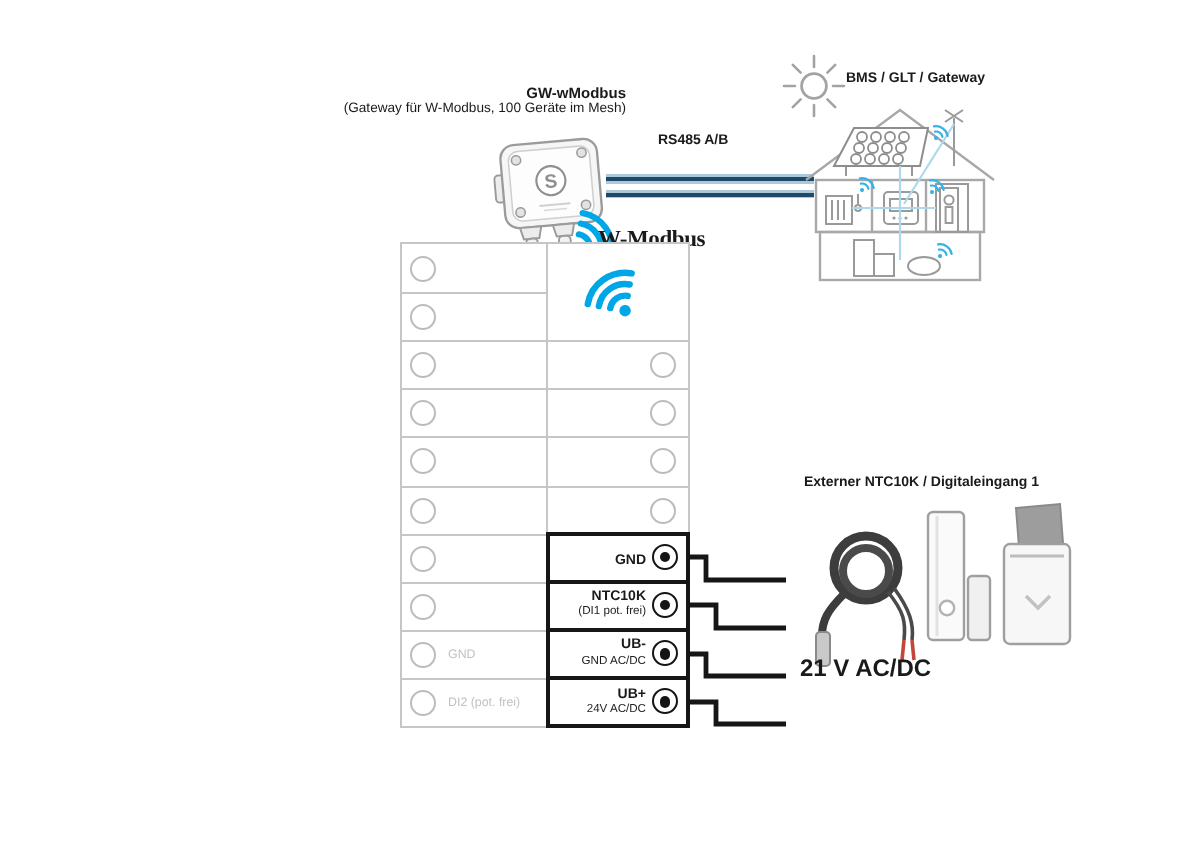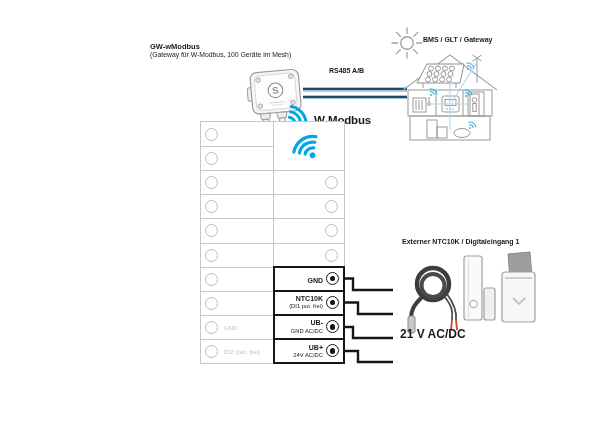--- a/index.html
+++ b/index.html
@@ -1,31 +1,31 @@
 <!DOCTYPE html>
 <html><head>
 <meta charset="utf-8">
 <style>
   html,body{margin:0;padding:0;background:#fff;}
   .canvas{position:relative;width:600px;height:424px;background:#ffffff;overflow:hidden;
           font-family:"Liberation Sans",sans-serif;color:#1a1a1a;}
   .abs{position:absolute;}
 
   
-  .title-block{left:150px;top:42px;width:163px;line-height:1.2;}
+  .title-block{left:150px;top:42px;width:163px;text-align:right;line-height:1.2;}
   .title-block .t1{font-size:7.5px;font-weight:bold;}
   .title-block .t2{font-size:6.8px;}
 
   .rs-label{left:329px;top:67px;font-size:7px;font-weight:bold;}
   .busline{left:303px;width:104px;height:4.6px;
            background:linear-gradient(to bottom,#abc9d9 0 1.3px,#1d4a6b 1.3px 3.3px,#abc9d9 3.3px);}
   .bus1{top:87px;} .bus2{top:94.8px;}
 
   .bms-label{left:423px;top:36px;font-size:7px;font-weight:bold;}
-  .wmodbus{left:314px;top:114px;font-size:11.5px;font-weight:bold;letter-spacing:-0.2px;}
+  .wmodbus{left:299px;top:114px;font-size:11.5px;font-weight:bold;letter-spacing:-0.2px;font-family:Liberation Serif, serif;}
   .ext-label{left:402px;top:238px;font-size:7px;font-weight:bold;}
   .power-label{left:400px;top:327px;font-size:12px;font-weight:bold;}
 
   
   .ttable{left:200px;top:121px;width:145px;height:243px;border:1px solid #c6c6c6;box-sizing:border-box;
           display:grid;grid-template-columns:72.5px 70.5px;grid-template-rows:repeat(10,1fr);background:#fff;}
   .lc{grid-column:1;border-right:1px solid #c6c6c6;border-top:1px solid #c6c6c6;
       display:flex;align-items:center;padding-left:4px;gap:6px;box-sizing:border-box;}
   .lc.r1{border-top:none;}
   .rc{grid-column:2;border-top:1px solid #c6c6c6;display:flex;align-items:center;justify-content:flex-end;

